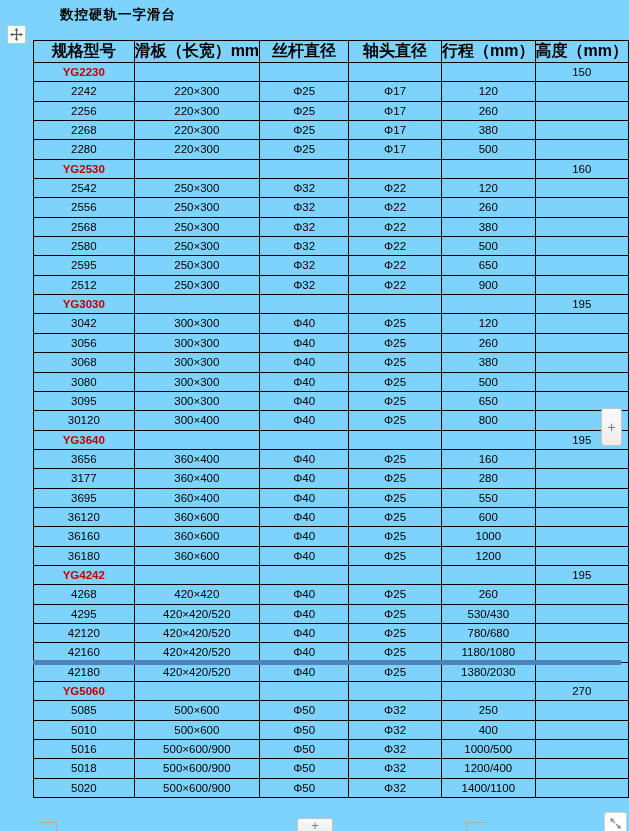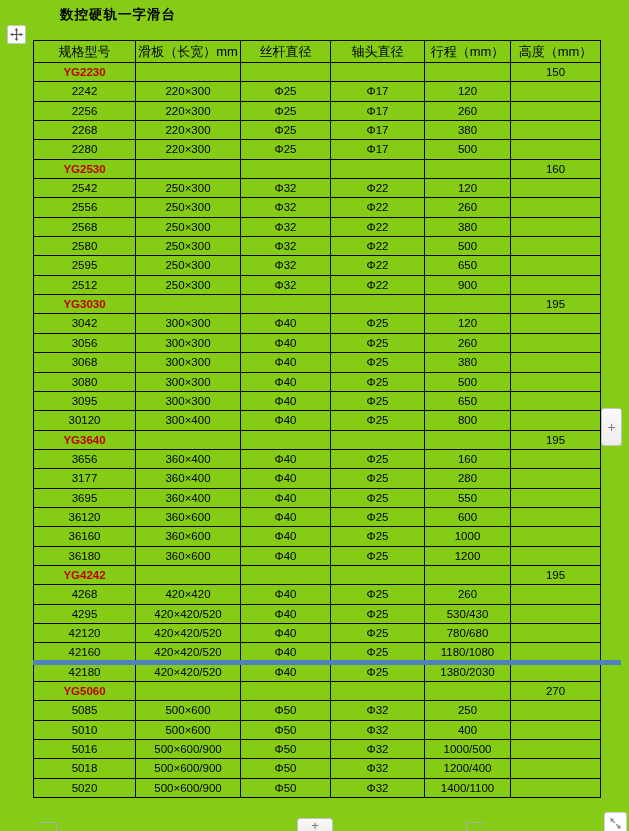--- a/index.html
+++ b/index.html
@@ -1,39 +1,39 @@
 <!DOCTYPE html>
 <html><head>
 <meta charset="utf-8">
 <style>
   * { box-sizing: border-box; margin: 0; padding: 0; }
   html,body { background:#fff; }
   .page {
     position: relative; width: 629px; height: 831px;
-    background: #84cc16; overflow: hidden;
+    background: #7dd3fc; overflow: hidden;
     font-family: "Liberation Sans", sans-serif; color: #000;
   }
   .doc-title {
     position: absolute; left: 60px; top: 6px;
     font-size: 13.5px; font-weight: bold; letter-spacing: 1px;
   }
   .move-handle {
     position: absolute; left: 7px; top: 25px; width: 19px; height: 19px;
     background: #fdfdfd; border: 1px solid #c6c6c6; border-radius: 2px;
     display: flex; align-items: center; justify-content: center; padding: 0; cursor: move;
   }
   table.spec-table {
     position: absolute; left: 33px; top: 40px;
     border-collapse: collapse; table-layout: fixed;
   }
   .spec-table th, .spec-table td {
     border: 1px solid #000; text-align: center; vertical-align: middle;
     padding: 0; white-space: nowrap; overflow: hidden;
   }
-  .spec-table th { height: 22px; font-size: 13px; font-weight: normal; }
+  .spec-table th { height: 22px; font-size: 16px; font-weight: bold; }
   .spec-table td { height: 18.35px; font-size: 11.5px; line-height: 18.35px; }
   .spec-table tr.group td:first-child { color: #c00000; font-weight: bold; }
   .page-break-line {
     position: absolute; left: 33px; width: 588px; height: 5px;
     background: #4f81bd; z-index: 6;
   }
   .side-plus-btn {
     position: absolute; left: 601px; top: 408px; width: 21px; height: 38px;
     background: linear-gradient(#fafafa,#ededed); border: 1px solid #c3c3c3;
     border-radius: 3px; color: #7a7a7a; font-size: 14px; line-height: 34px;

